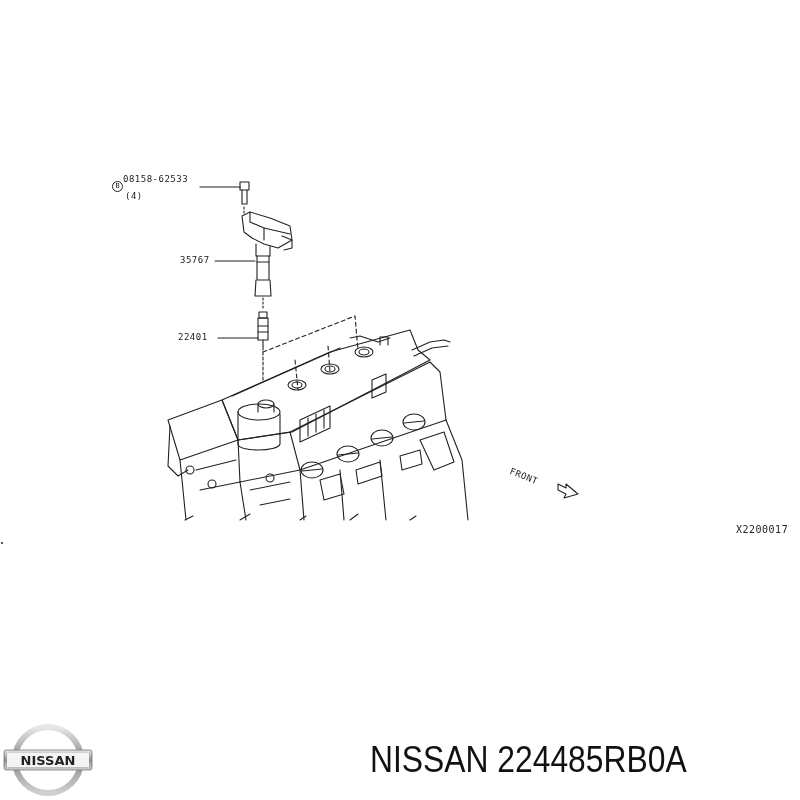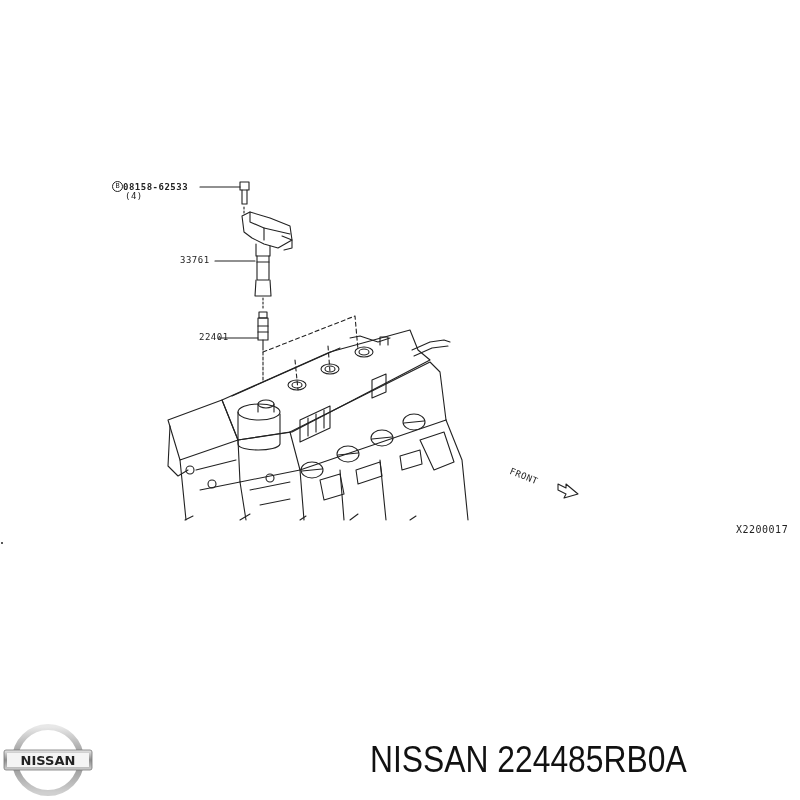--- a/index.html
+++ b/index.html
@@ -1,22 +1,22 @@
 <!DOCTYPE html>
 <html><head>
   <meta charset="utf-8">
   <style>
     html, body { margin: 0; padding: 0; background: #ffffff; }
     body { width: 800px; height: 800px; position: relative; overflow: hidden; font-family: "Liberation Sans", sans-serif; }
     .canvas { position: absolute; left: 0; top: 0; width: 800px; height: 800px; }
     .label { position: absolute; font-family: "DejaVu Sans Mono", monospace; font-size: 9px; color: #222; letter-spacing: 0.5px; white-space: nowrap; }
-    .lbl-bolt { left: 123px; top: 182px; font-weight: bold; }
+    .lbl-bolt { left: 123px; top: 174px; }
     .lbl-bolt-qty { left: 125px; top: 191px; }
     .lbl-coil { left: 180px; top: 255px; }
-    .lbl-plug { left: 199px; top: 332px; }
+    .lbl-plug { left: 178px; top: 332px; }
     .lbl-ref { left: 736px; top: 524px; font-size: 10px; }
     .lbl-front { left: 512px; top: 466px; transform: rotate(22deg); transform-origin: left top; font-size: 9px; }
     .circle-b { position:absolute; left:112px; top:181px; width:9px; height:9px; border:1px solid #222; border-radius:50%; font-family:"DejaVu Sans Mono", monospace; font-size:7px; line-height:9px; text-align:center; color:#222; }
     .brand { position: absolute; left: 370px; top: 739px; font-family: "Liberation Sans", sans-serif; font-size: 37px; color: #111; letter-spacing: 0px; transform: scaleX(0.86); transform-origin: left top; }
     .logo { position: absolute; left: 2px; top: 722px; width: 92px; height: 76px; text-align: right; }
   </style>
 </head>
 <body>
 
 <div class="canvas">
@@ -110,21 +110,21 @@
       <path d="M185 520 l8 -4 M240 520 l10 -6 M300 520 l6 -4 M350 520 l8 -6 M410 520 l6 -4"></path>
 
       <path d="M558 484 l8 4 l0 -4 l12 10 l-14 4 l2 -4 l-8 -4 z"></path>
     </g>
     <circle cx="2" cy="543" r="1" fill="#222"></circle>
   </svg>
 
   <span class="circle-b">B</span>
   <span class="label lbl-bolt">08158-62533</span>
   <span class="label lbl-bolt-qty">(4)</span>
-  <span class="label lbl-coil">33761</span>
+  <span class="label lbl-coil">35767</span>
   <span class="label lbl-plug">22401</span>
   <span class="label lbl-front">FRONT</span>
   <span class="label lbl-ref">X2200017</span>
 </div>
 
 <div class="logo">
   <svg width="92" height="76" viewBox="0 0 92 76">
     <defs>
       <linearGradient id="chrome" x1="0" y1="0" x2="0" y2="1">
         <stop offset="0" stop-color="#e8e8e8"></stop>

